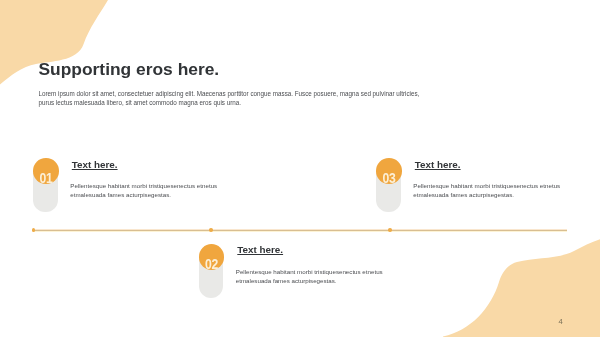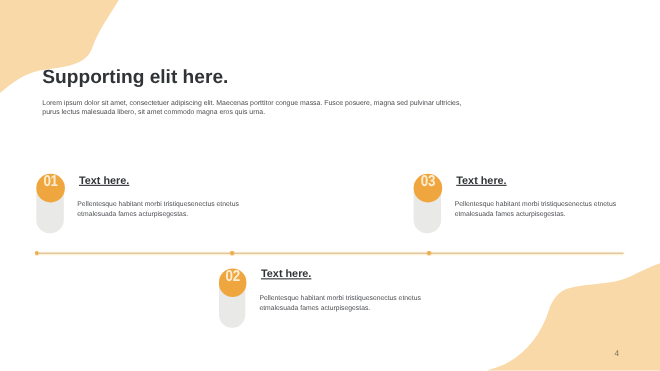--- a/index.html
+++ b/index.html
@@ -27,21 +27,21 @@
   }
 
   .block { position:absolute; }
   .pill {
     position:absolute; width:24.2px; height:48.5px; border-radius:12.1px;
     background:#e9e9e7; left:-0.7px; top:5.4px;
   }
   .num {
     position:absolute; width:25.6px; height:25.6px; border-radius:50%;
     background:#f0a63e; left:-0.8px; top:0px;
-    display:flex; align-items:flex-start; justify-content:center;
+    display:flex; align-items:flex-end; justify-content:center;
   }
   .num > span {
     color:#fcefd6; font-size:12.2px; font-weight:bold;
     line-height:1; letter-spacing:-0.35px;
     display:block; transform:scaleY(1.17) translateY(0.45px); transform-origin:center;
   }
   .b-title {
     position:absolute; left:37.8px; top:1.2px;
     font-size:9.85px; font-weight:bold; color:#313437;
     line-height:9.85px; white-space:nowrap;text-decoration:underline;
@@ -61,21 +61,21 @@
 </head>
 <body>
 
 <div class="slide">
   <div class="layer">
   <svg class="deco" viewBox="0 0 600 337" preserveAspectRatio="none">
     <path d="M0,0 L108,0 C99.33,14.45 89.23,27.98 83.60,44.00 C77.31,61.89 50.45,61.11 36.00,64.00 C21.69,66.86 11.41,75.01 0,84.60 Z" fill="#f9d9a7"></path>
     <path d="M600,239.3 C590.87,242.25 582.56,246.76 574.00,251.00 C556.34,259.74 535.65,257.02 517.00,262.00 C507.66,264.49 501.80,273.02 499.00,282.00 C490.80,308.29 470.67,330.63 443.00,336.50 L443,337 L600,337 Z" fill="#f9d9a7"></path>
   </svg>
 
-  <div class="title">Supporting elit here.</div>
+  <div class="title">Supporting eros here.</div>
   <div class="intro">Lorem ipsum dolor sit amet, consectetuer adipiscing elit. Maecenas porttitor congue massa. Fusce posuere, magna sed pulvinar ultricies,
 purus lectus malesuada libero, sit amet commodo magna eros quis urna.</div>
 
   <div class="timeline"></div>
   <div class="tdot" style="left:31.8px"></div>
   <div class="tdot" style="left:209.1px"></div>
   <div class="tdot" style="left:388px"></div>
 
   <div class="block" style="left:34px; top:158.4px;">
     <div class="pill"></div>

